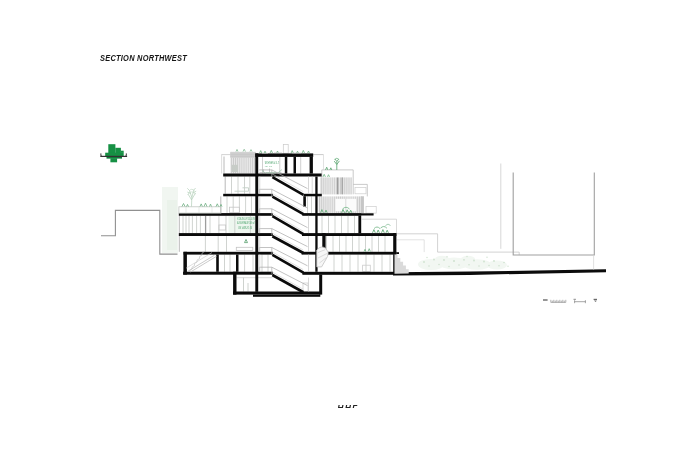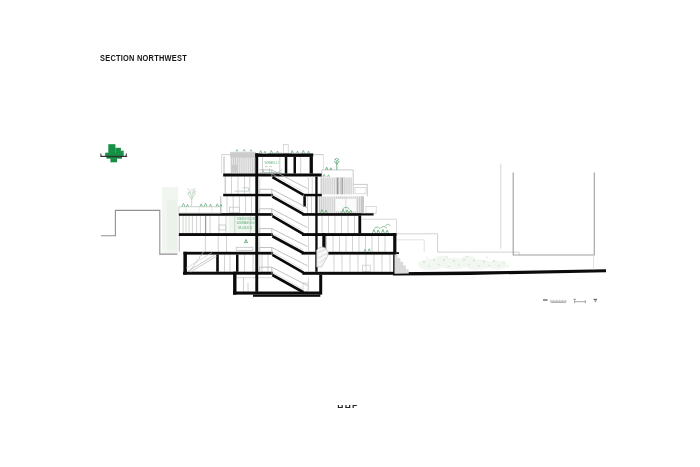--- a/index.html
+++ b/index.html
@@ -1,16 +1,16 @@
 <!DOCTYPE html>
 <html><head>
 <meta charset="utf-8">
 <style>
 html,body{margin:0;padding:0;background:#fff;}
-#page{width:700px;height:408px;position:relative;background:#a16207;overflow:hidden;}
+#page{width:700px;height:408px;position:relative;background:#a16207;overflow:hidden;font-style:italic;}
 text{font-family:"Liberation Sans",sans-serif;}
 </style>
 </head>
 <body>
 <div id="page">
 <svg width="700" height="467" viewBox="0 0 700 467" xmlns="http://www.w3.org/2000/svg">
 <defs>
 <pattern id="vh" width="2.1" height="4" patternUnits="userSpaceOnUse">
 <rect width="2.1" height="4" fill="#e8e8e8"></rect>
 <rect x="0" width="0.8" height="4" fill="#c9c9c9"></rect>

